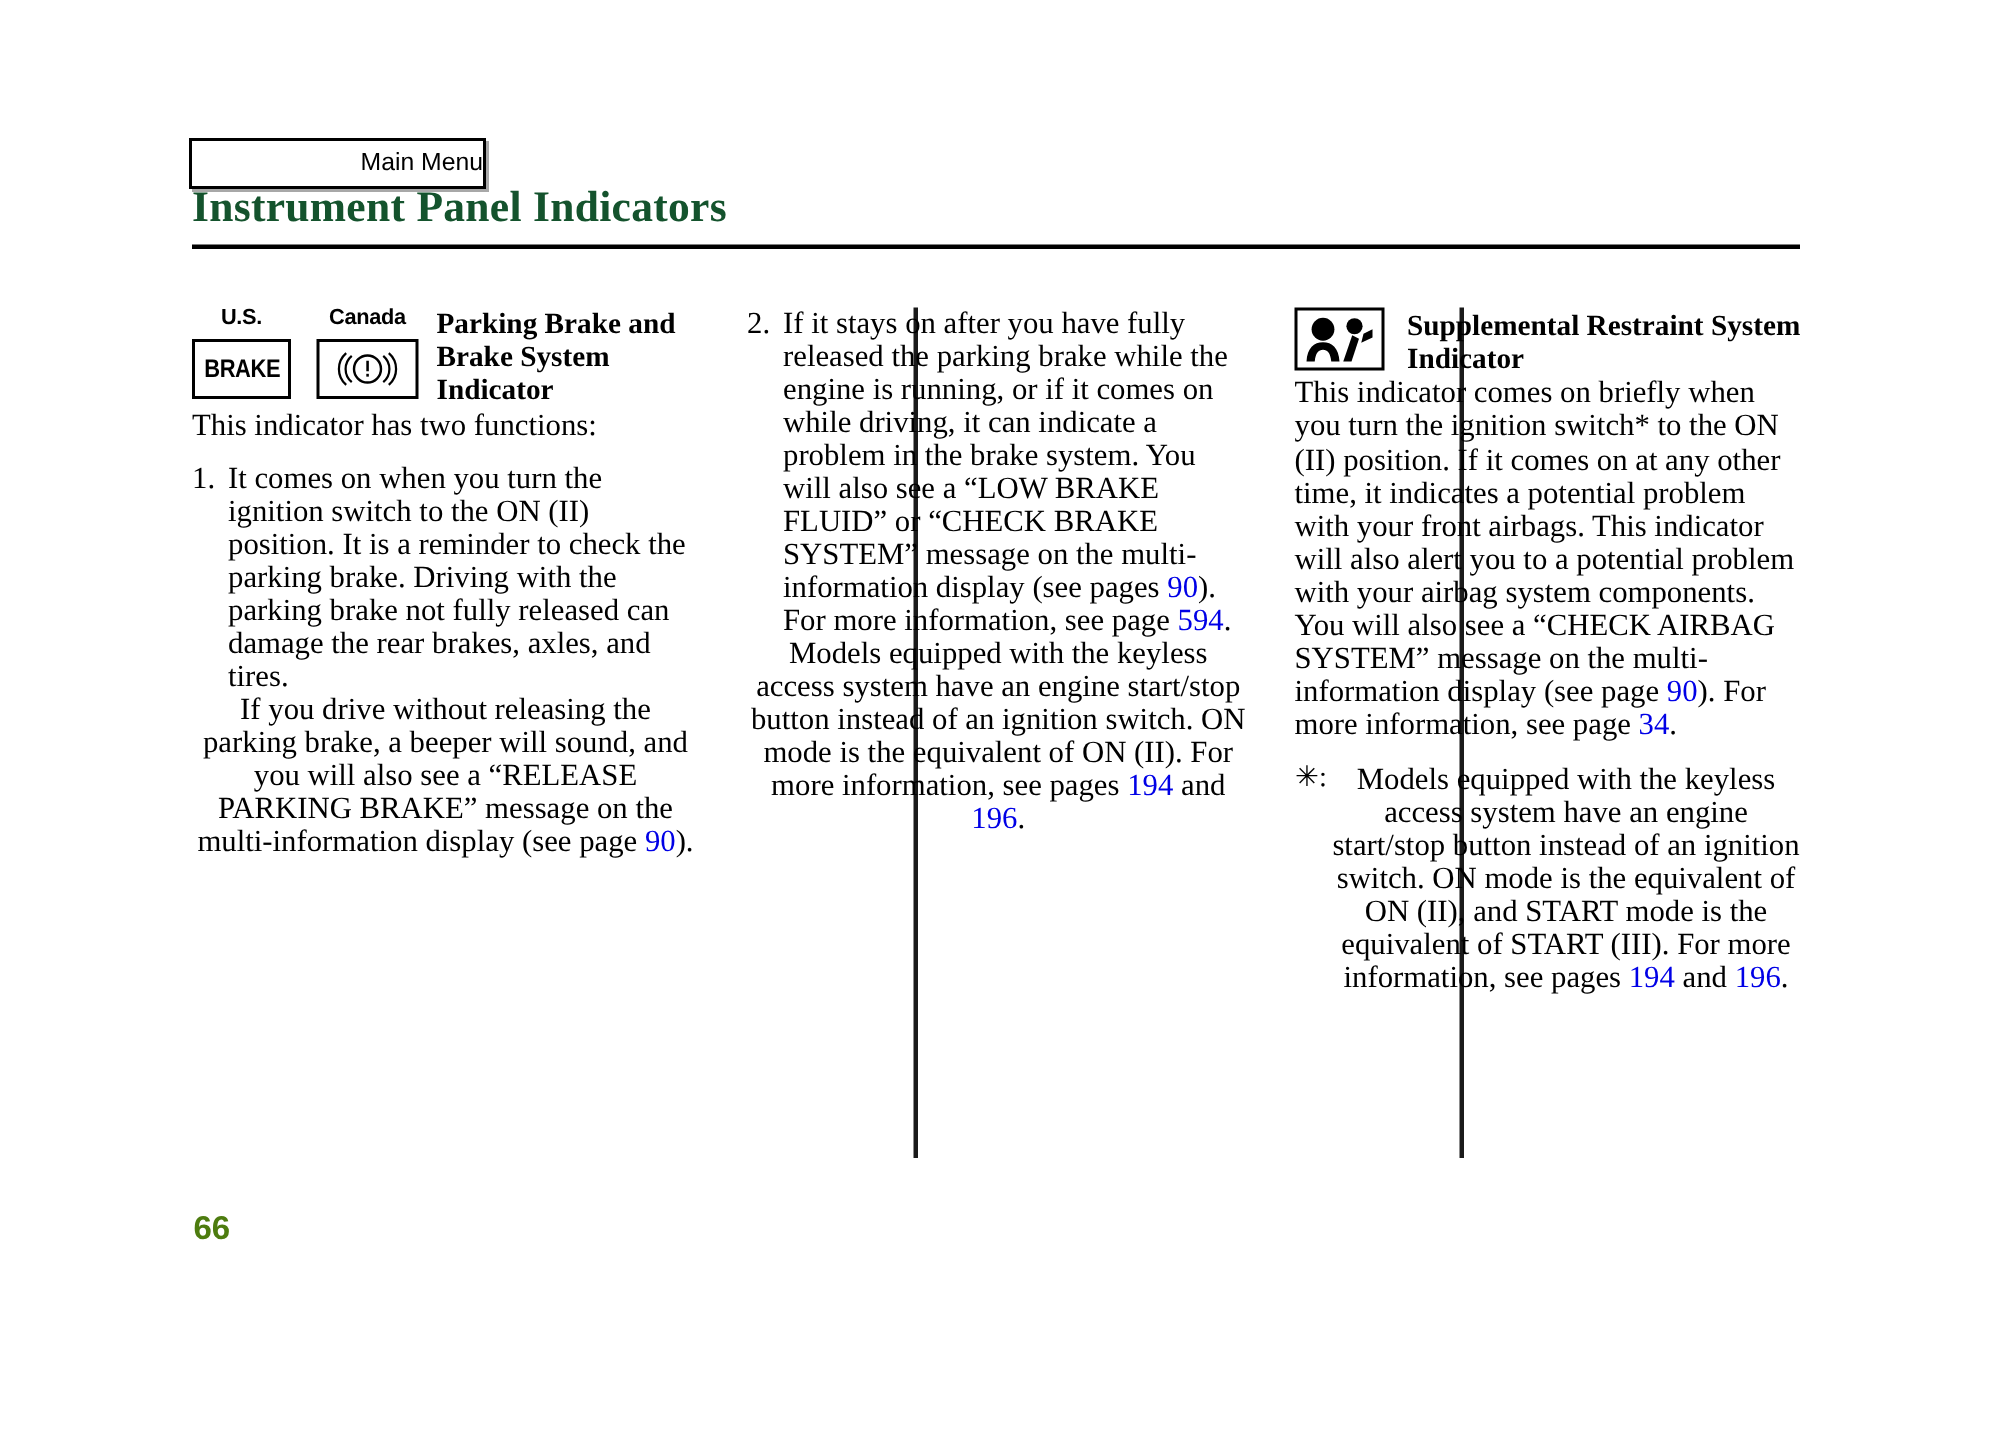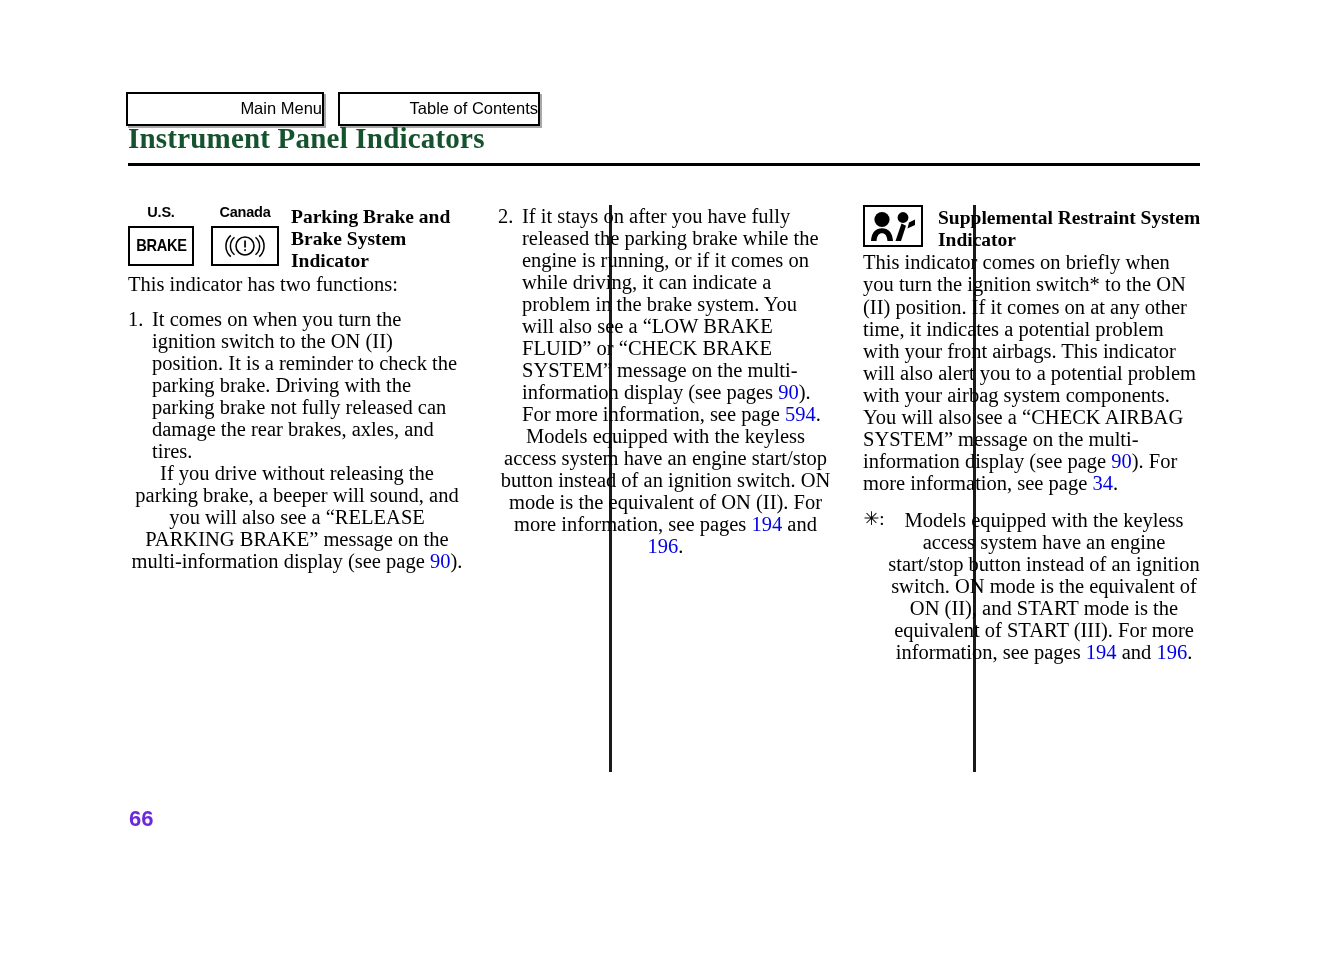--- a/index.html
+++ b/index.html
@@ -178,29 +178,28 @@
   }
 
   
   .folio {
     position: absolute;
     left: 129px;
     top: 806px;
     font-family: "Liberation Sans", sans-serif;
     font-weight: bold;
     font-size: 22px;
-    color: #6d28d9;
+    color: #4d7c0f;
   }
 </style>
 </head>
 <body>
 
 <div class="nav-row">
   <div class="nav-btn main-menu">Main Menu</div>
-  <div class="nav-btn toc">Table of Contents</div>
 </div>
 
 <div class="page-title">Instrument Panel Indicators</div>
 <div class="title-rule"></div>
 
 <div class="columns">
 
   <div class="divider div-1"></div>
   <div class="divider div-2"></div>
 

